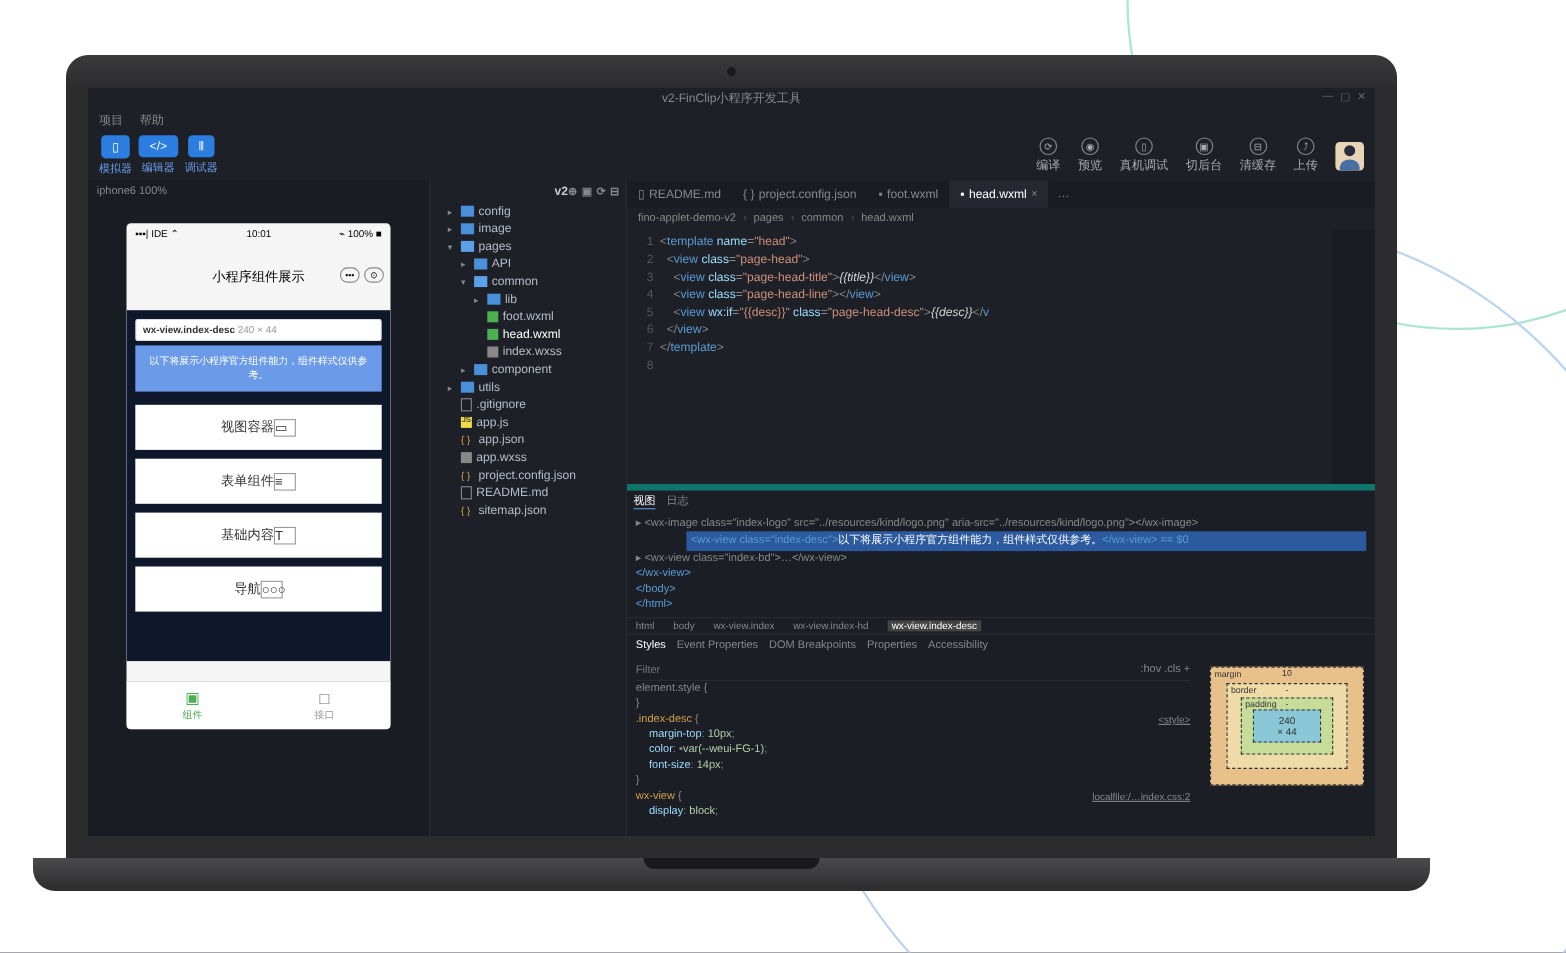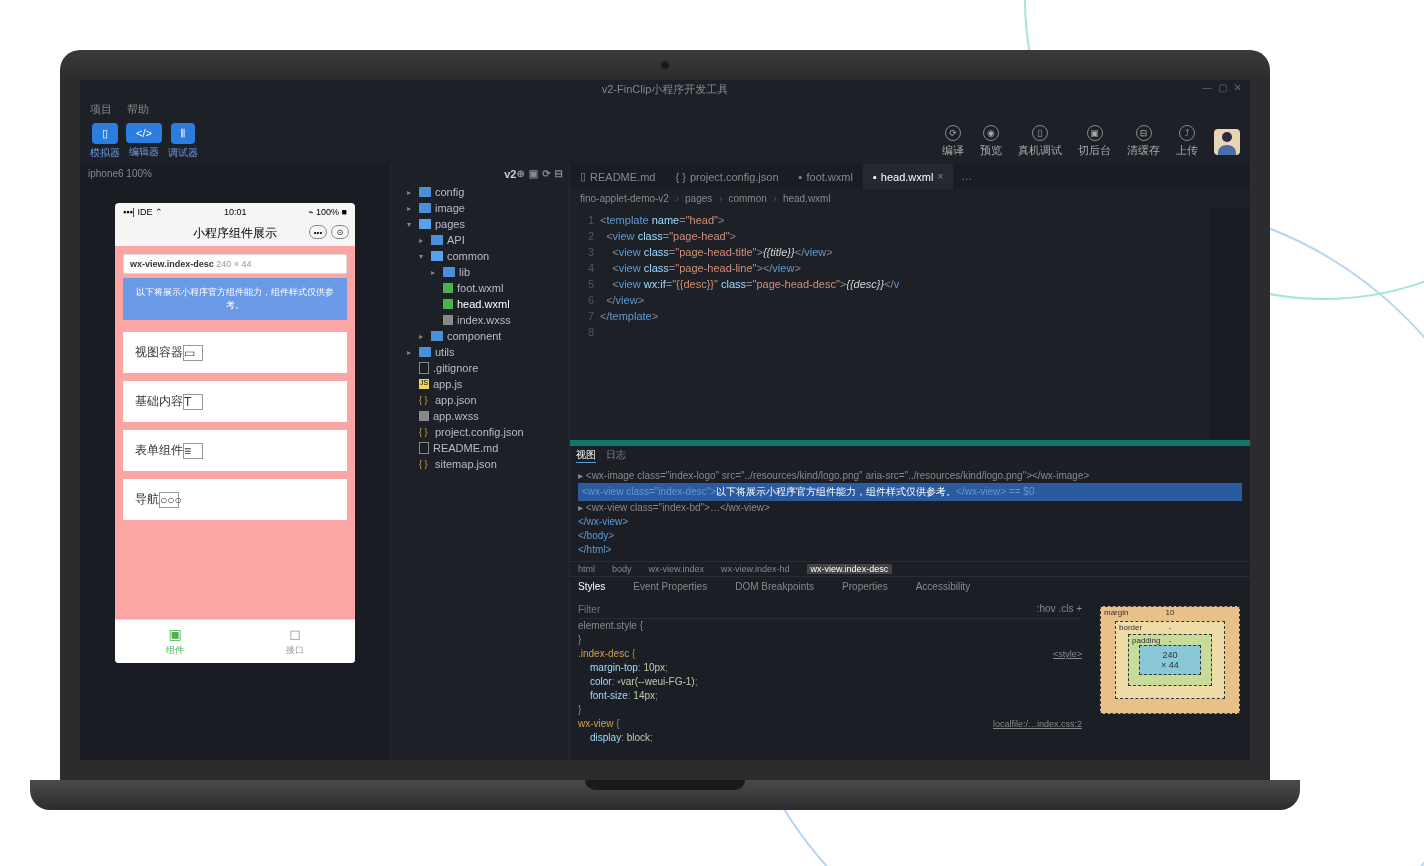--- a/index.html
+++ b/index.html
@@ -27,30 +27,30 @@
 .tb-right { display:flex; gap:16px; align-items:center; }
 .tb-action { display:flex; flex-direction:column; align-items:center; gap:2px; color:#aaa; }
 .tb-action .ico { width:16px; height:16px; border:1px solid #888; border-radius:50%; display:flex; align-items:center; justify-content:center; font-size:9px; }
 .avatar { width:26px; height:26px; background:#e8d5b5; border-radius:4px; position:relative; overflow:hidden; }
 .avatar::before { content:""; position:absolute; top:3px; left:50%; transform:translateX(-50%); width:10px; height:10px; background:#2a2a3e; border-radius:50%; }
 .avatar::after { content:""; position:absolute; bottom:-4px; left:50%; transform:translateX(-50%); width:18px; height:14px; background:#4a6fa5; border-radius:50% 50% 0 0; }
 
 .main { flex:1; display:flex; overflow:hidden; }
 .sim-panel { width:310px; background:#1a1c24; display:flex; flex-direction:column; }
 .sim-hdr { padding:4px 8px; color:#888; font-size:10px; }
-.phone { margin:20px auto; width:240px; height:460px; background:#f5f5f5; border-radius:4px; display:flex; flex-direction:column; overflow:hidden; }
+.phone { margin:20px auto; width:240px; height:460px; background:#f5f5f5; border-radius:4px; display:flex; flex-direction:column; overflow:hidden;gap:18px; }
 .ph-status { display:flex; justify-content:space-between; padding:4px 8px; font-size:9px; color:#000; }
 .ph-title { text-align:center; font-size:12px; color:#000; padding:4px; position:relative; }
 .ph-ctrl { position:absolute; right:6px; top:4px; display:flex; gap:4px; }
 .ph-ctrl span { width:18px; height:14px; border:1px solid #888; border-radius:8px; font-size:8px; display:flex; align-items:center; justify-content:center; }
-.ph-body { flex:1; background:#fca5a5; padding:8px; overflow:hidden; }
+.ph-body { flex:1; background:#0f172a; padding:8px; overflow:hidden; }
 .tooltip { background:#fff; border:1px solid #ddd; padding:4px 6px; font-size:9px; color:#333; border-radius:2px; margin-bottom:4px; }
 .tooltip .dim { color:#999; }
 .sel-box { background:#6b9be8; color:#fff; padding:8px; font-size:9px; text-align:center; margin-bottom:12px; }
-.ph-card { background:#fff; padding:12px; margin-bottom:8px; display:flex; justify-content:flex-start; align-items:center; font-size:12px; color:#333; }
+.ph-card { background:#fff; padding:12px; margin-bottom:8px; display:flex; justify-content:center; align-items:center; font-size:12px; color:#333; }
 .ph-card .ci { width:20px; height:16px; border:1px solid #999; }
 .ph-tabs { display:flex; border-top:1px solid #ddd; background:#fff; }
 .ph-tab { flex:1; text-align:center; padding:6px; font-size:9px; color:#999; }
 .ph-tab.active { color:#4caf50; }
 .ph-tab .ti { display:block; font-size:14px; margin-bottom:2px; }
 
 .tree-panel { width:180px; background:#1e2028; border-left:1px solid #2a2c34; border-right:1px solid #2a2c34; overflow:auto; }
 .tree-hdr { display:flex; justify-content:flex-end; padding:4px 6px; color:#ccc; font-weight:bold; font-size:11px; }
 .tree-hdr .icons { display:flex; gap:4px; color:#888; font-size:10px; }
 .tree-item { padding:2px 4px; display:flex; align-items:center; gap:4px; cursor:pointer; color:#b8bcc8; font-size:11px; }
@@ -78,24 +78,24 @@
 .code { flex:1; display:flex; font-family:Consolas,monospace; font-size:11px; background:#1e2028; overflow:hidden; }
 .gutter { width:30px; text-align:right; padding:4px 6px 4px 0; color:#555; line-height:16px; }
 .code-body { flex:1; padding:4px 0; line-height:16px; white-space:pre; color:#888; }
 .tag { color:#5a9bd4; } .attr { color:#9cdcfe; } .str { color:#ce9178; } .punct { color:#888; } .interp { color:#d4d4d4;font-style:italic; }
 .minimap { width:40px; background:#1a1c24; }
 
 .devtools { height:320px; border-top:6px solid #0f766e; display:flex; flex-direction:column; background:#1c1e26; }
 .dt-tabs { display:flex; padding:2px 6px; gap:10px; font-size:10px; color:#888; }
 .dt-tabs .sel { color:#fff; border-bottom:1px solid #5a9bd4; }
 .dt-dom { font-family:Consolas,monospace; font-size:10px; padding:4px 8px; color:#888; line-height:14px; }
-.dt-dom .hl { background:#2b5a9e; color:#fff; display:block; padding:2px 4px; }
+.dt-dom .hl { background:#2b5a9e; color:#fff; display:block; padding:2px 4px;margin-left:46px; }
 .dt-crumb { padding:2px 8px; font-size:9px; color:#888; display:flex; gap:17px; border-top:1px solid #2a2c34; border-bottom:1px solid #2a2c34; }
 .dt-crumb .sel { background:#444; color:#fff; padding:0 4px; }
-.dt-subtabs { display:flex; gap:28px; padding:4px 8px; font-size:10px; color:#888; }
+.dt-subtabs { display:flex; gap:10px; padding:4px 8px; font-size:10px; color:#888; }
 .dt-subtabs .sel { color:#fff; }
 .dt-body { flex:1; display:flex; }
 .styles { flex:1; font-family:Consolas,monospace; font-size:10px; padding:4px 8px; color:#888; line-height:14px; }
 .styles .filter { display:flex; justify-content:space-between; padding:2px 0; border-bottom:1px solid #2a2c34; }
 .styles .filter input { background:transparent; border:none; color:#888; font-size:10px; width:80px; }
 .sel-name { color:#d4a04a; } .prop { color:#9cdcfe; margin-left:12px; display:inline-block; } .val { color:#b5cea8; }
 .src { float:right; color:#888; text-decoration:underline; font-size:9px; }
 .box-model { width:160px; padding:10px; }
 .bm-margin { background:#e8c08a; padding:14px; font-size:8px; color:#333; position:relative; border:1px dashed #333; }
 .bm-border { background:#eedba8; padding:12px; position:relative; border:1px dashed #333; }
@@ -197,26 +197,26 @@
               <div class="tooltip">
                 <b>wx-view.index-desc</b> <span class="dim">240 × 44</span>
               </div>
               <div class="sel-box">以下将展示小程序官方组件能力，组件样式仅供参考。</div>
               <div id="ph-cards">
                   <div class="ph-card">
                     <span>视图容器</span>
                     <span class="ci">▭</span>
                   </div>
                   <div class="ph-card">
+                    <span>表单组件</span>
+                    <span class="ci">≡</span>
+                  </div>
+                  <div class="ph-card">
                     <span>基础内容</span>
                     <span class="ci">T</span>
-                  </div>
-                  <div class="ph-card">
-                    <span>表单组件</span>
-                    <span class="ci">≡</span>
                   </div>
                   <div class="ph-card">
                     <span>导航</span>
                     <span class="ci">○○○</span>
                   </div>
                 </div>
             </div>
             <div class="ph-tabs" id="ph-tabbar">
                 <div class="ph-tab active"><span class="ti">▣</span>组件</div>
                 <div class="ph-tab"><span class="ti">◻</span>接口</div>

